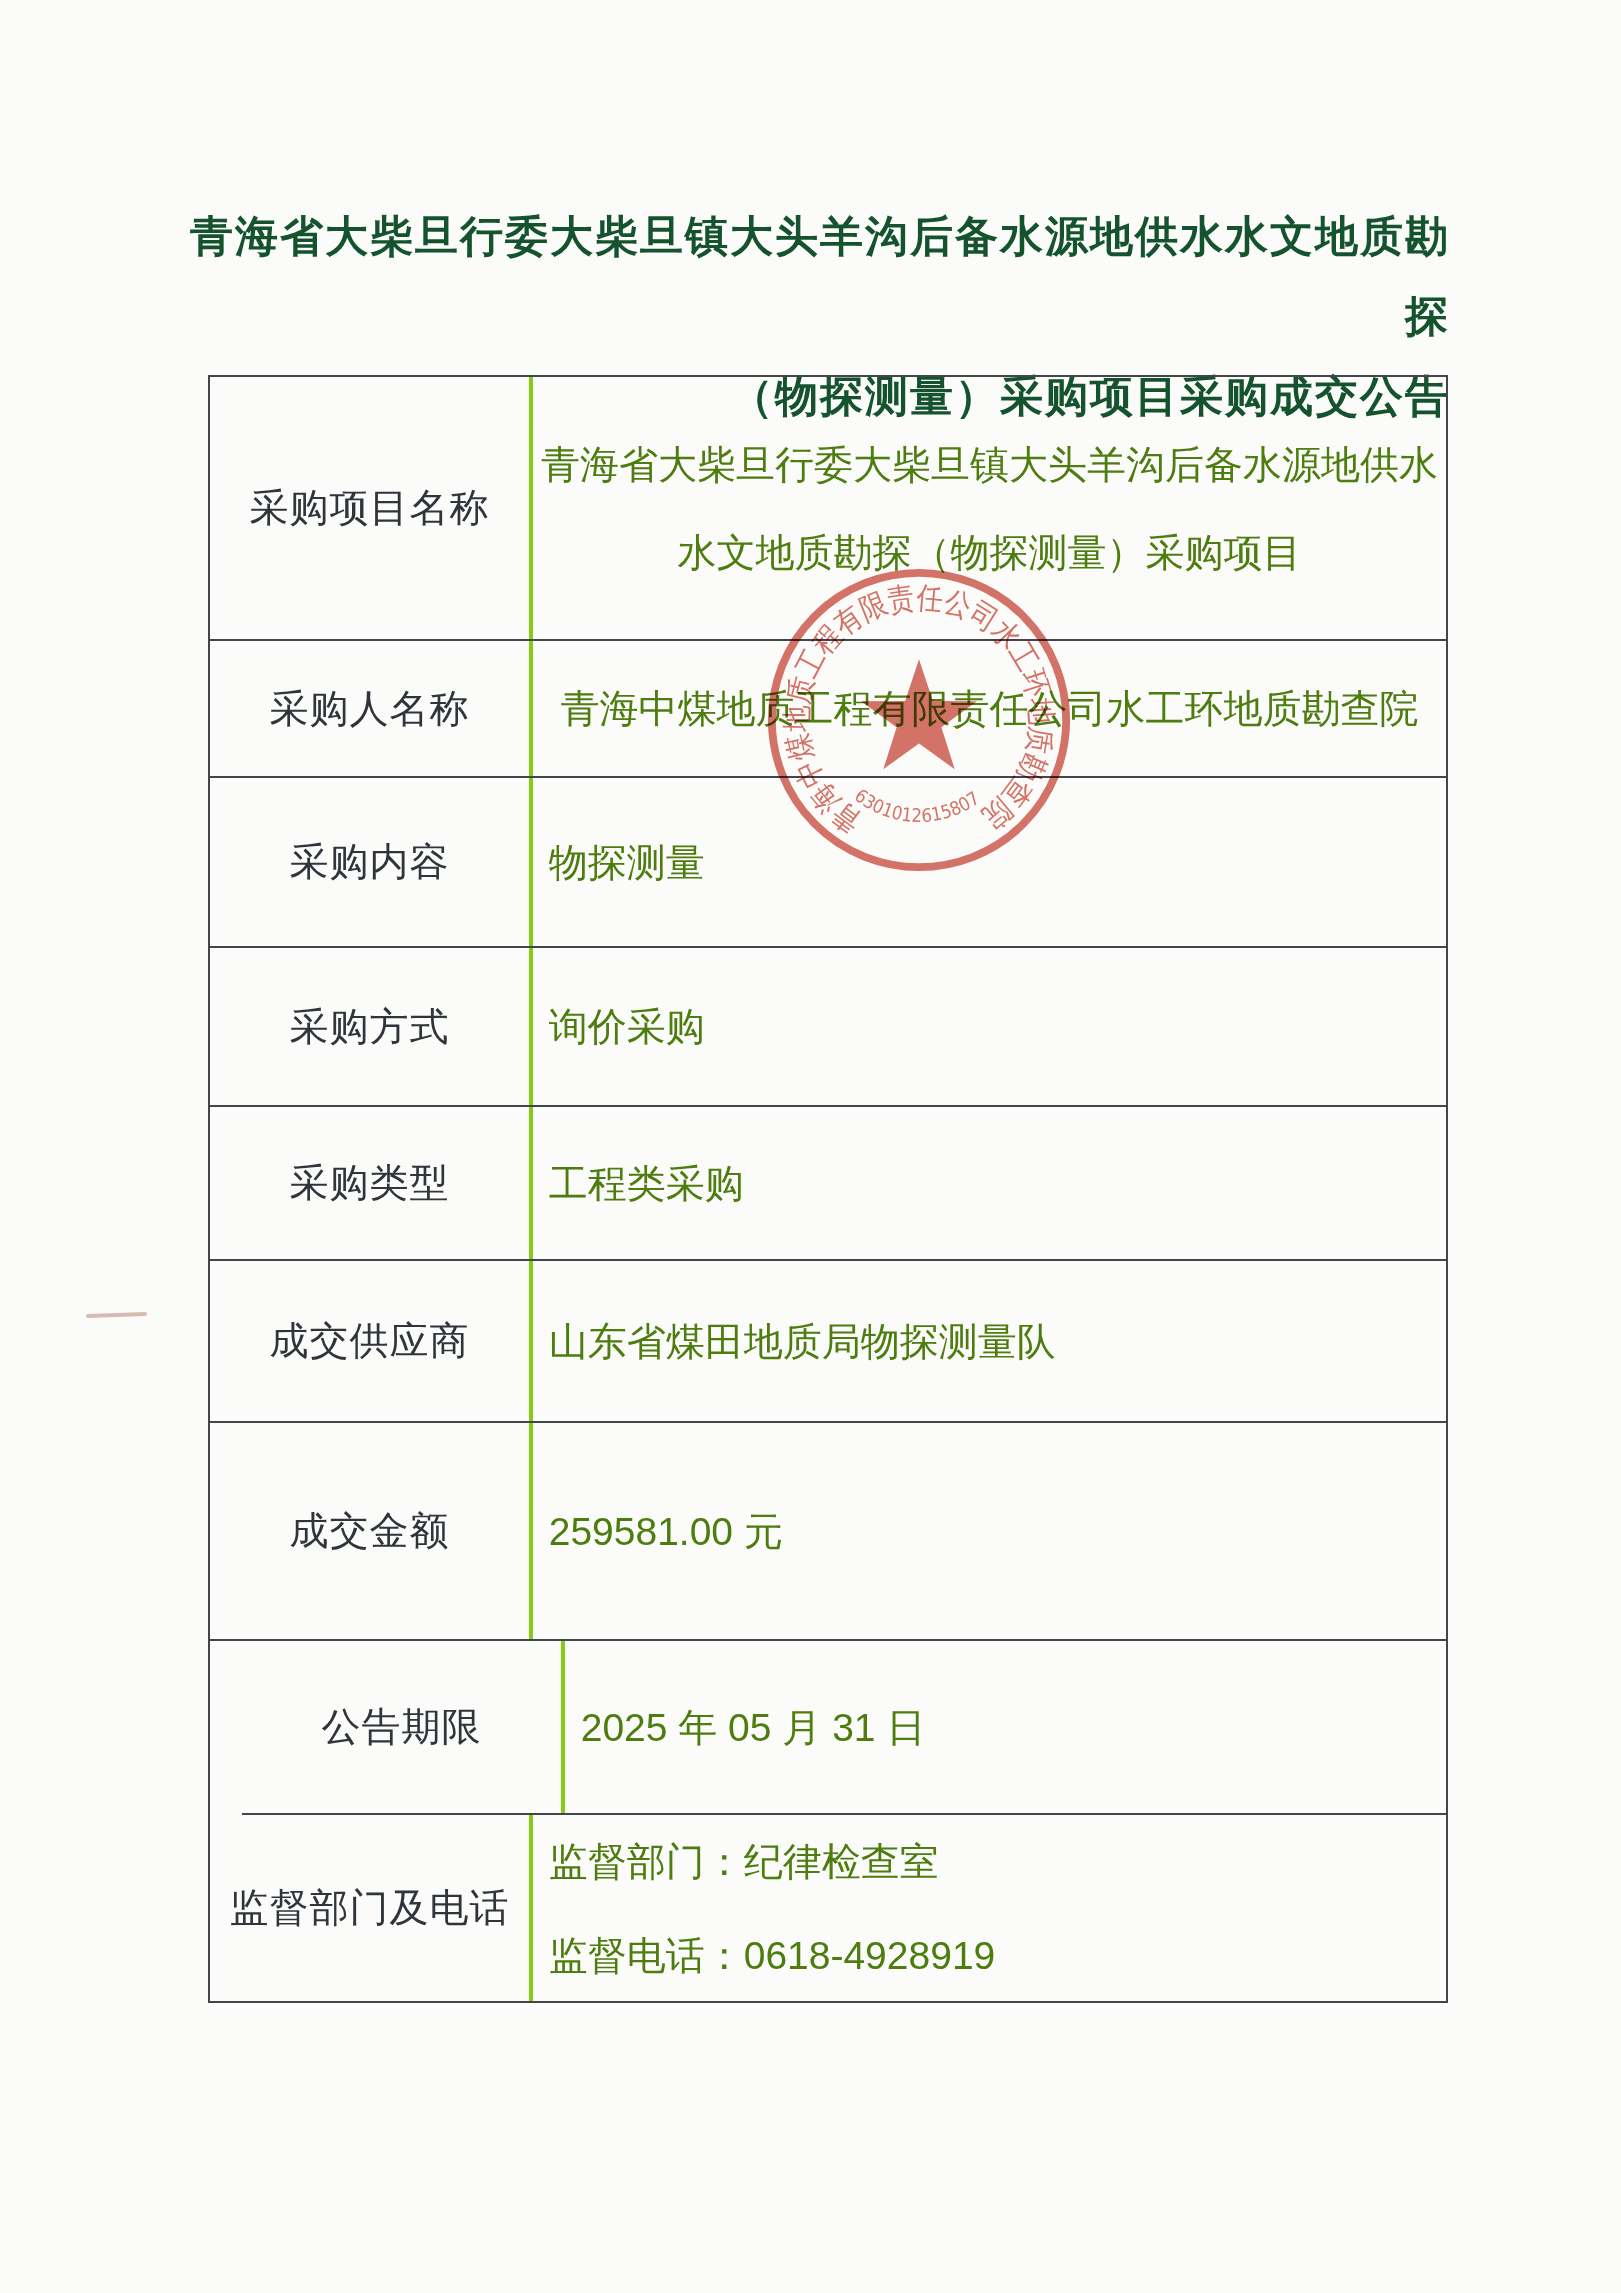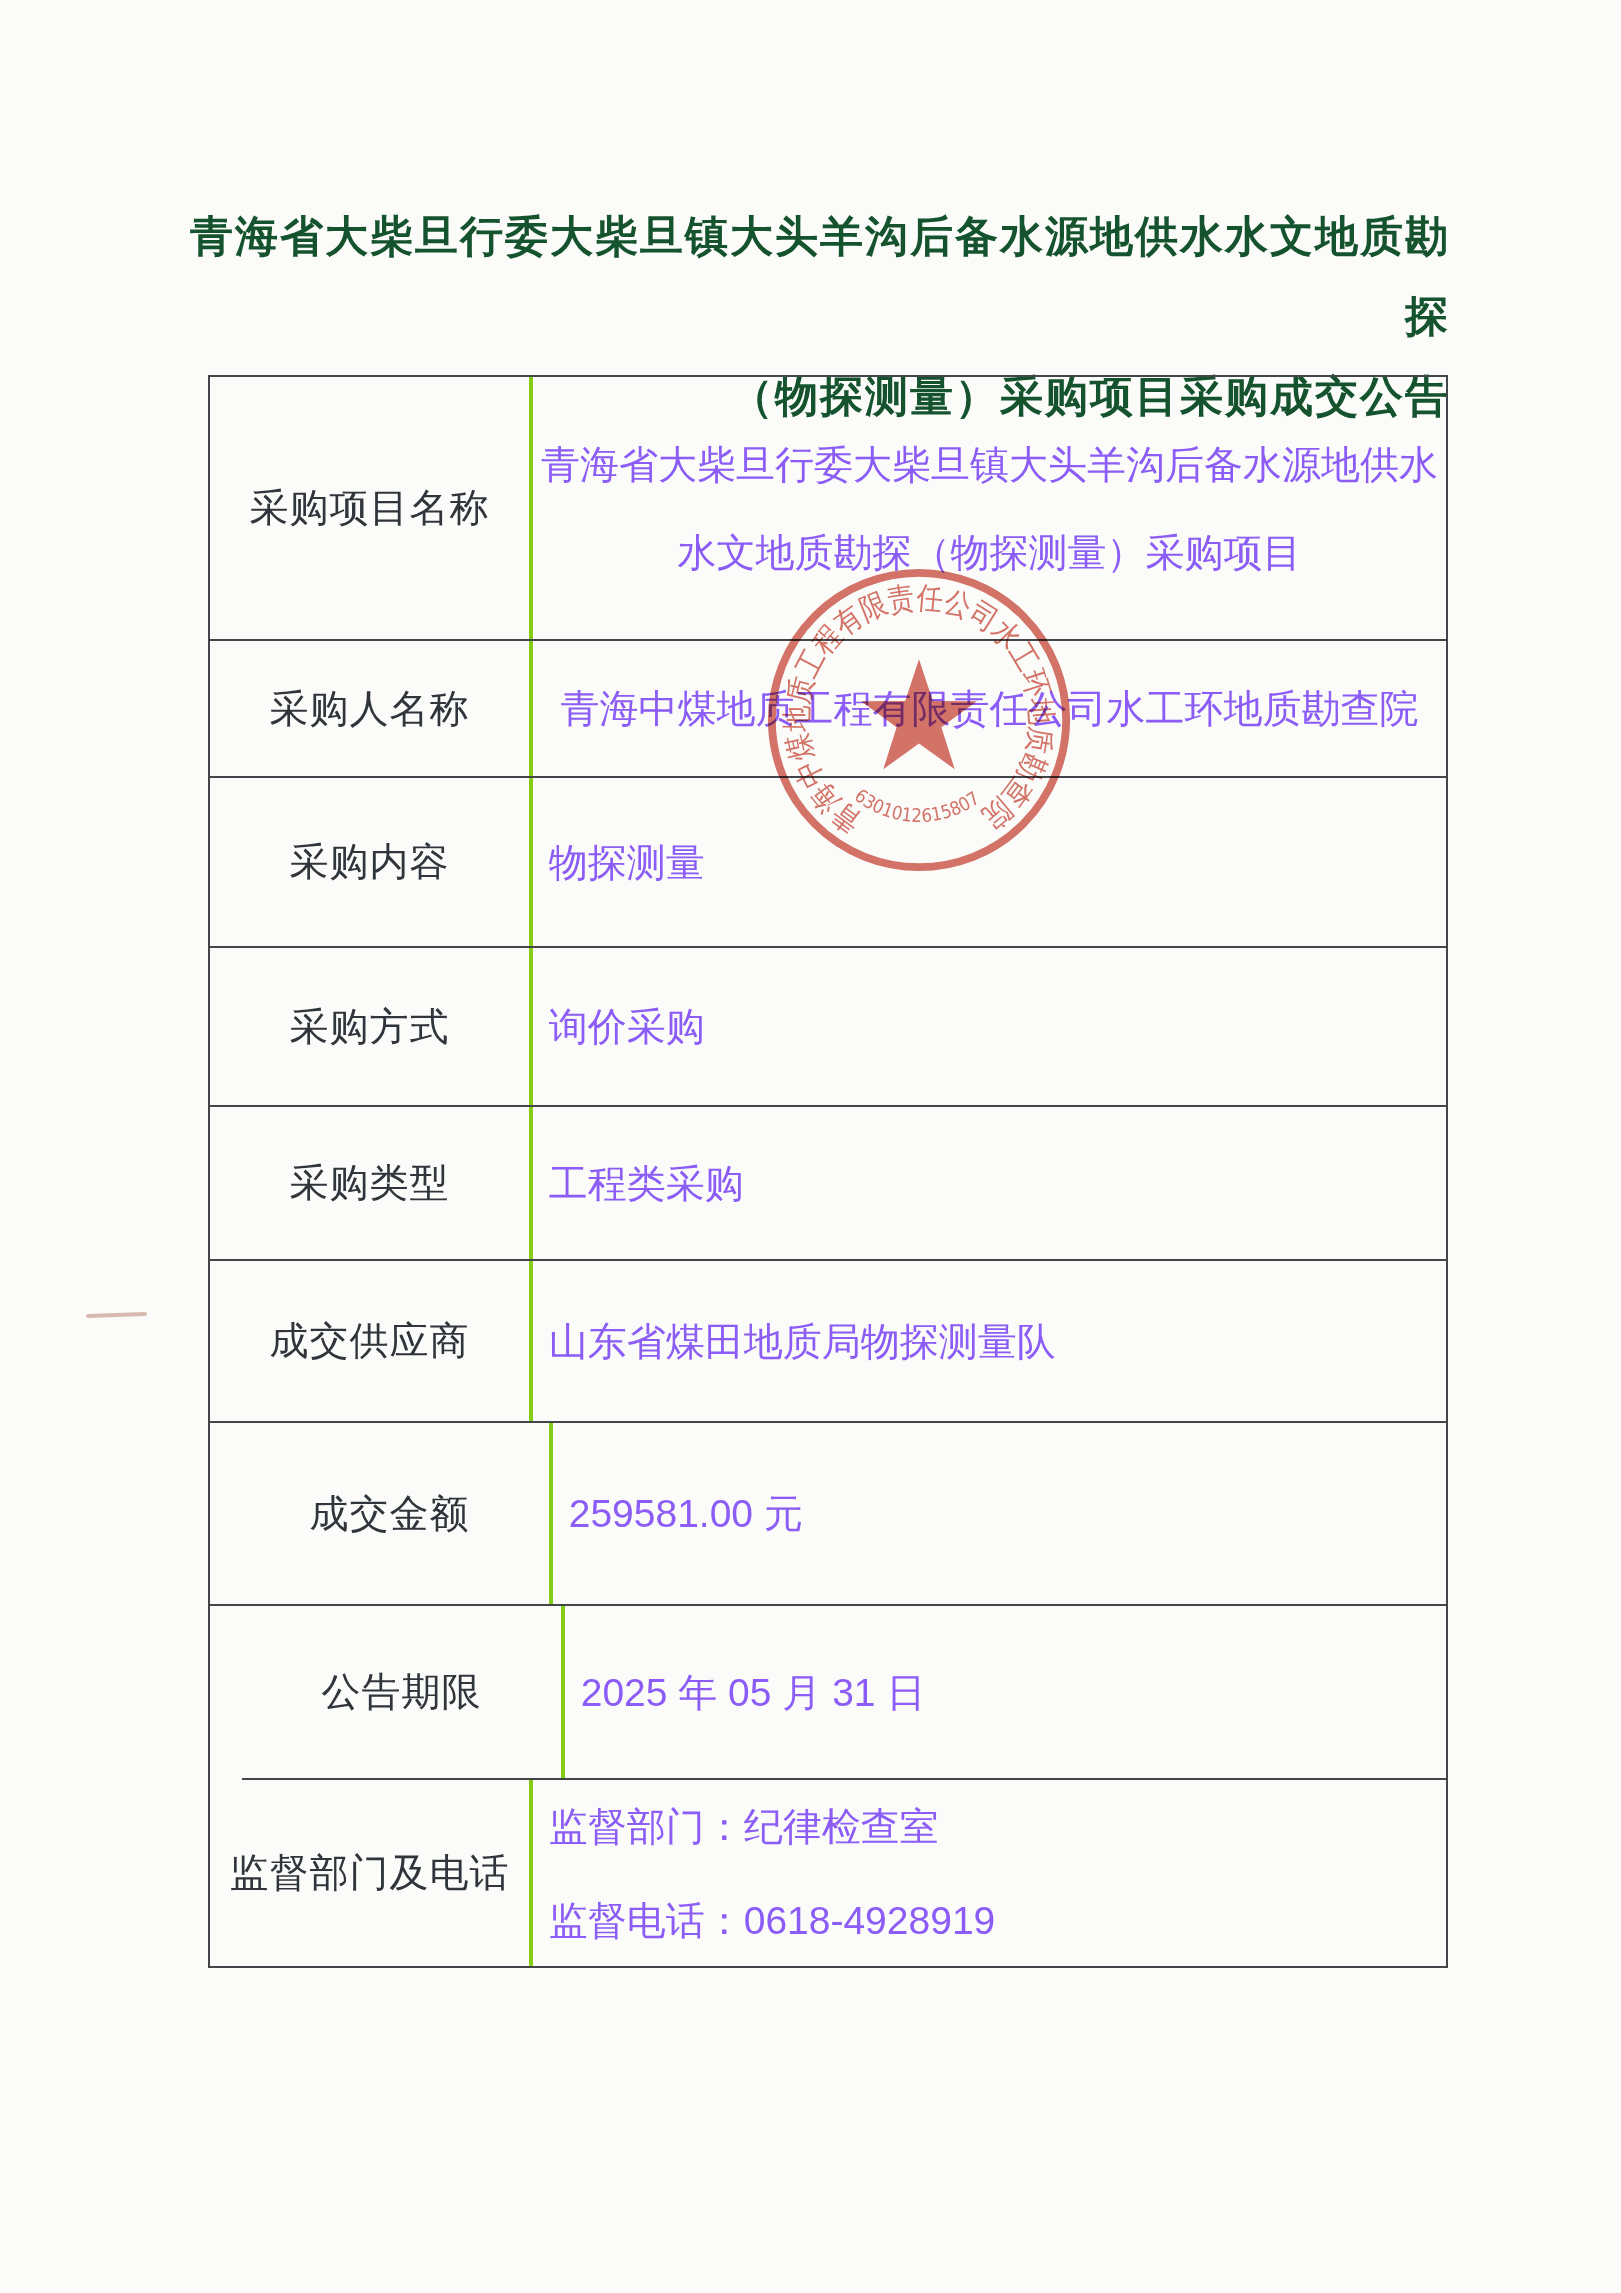--- a/index.html
+++ b/index.html
@@ -40,38 +40,38 @@
     border-bottom:2.9px solid #42464b;
     box-sizing:border-box;
   }
   .t-row:last-child{border-bottom:none;}
   .r1{height:264px;}
   .r2{height:137px;}
   .r3{height:170px;}
   .r4{height:159px;}
   .r5{height:154px;}
   .r6{height:162px;}
-  .r7{height:183px;padding-left:20px;}
+  .r7{height:218px;}
   .r8{height:174px;margin-left:32px;}
   .r9{height:186px;}
   .cell-label{
     width:323px;
     box-sizing:border-box;
     border-right:4px solid #84cc16;
     display:flex;align-items:center;justify-content:center;
     font-size:39px;
     letter-spacing:1px;
     color:#2f353b;
   }
   .cell-value{
     flex:1;
     box-sizing:border-box;
     display:flex;flex-direction:column;justify-content:center;
     font-size:39px;
-    color:#8b5cf6;
+    color:#4d7c0f;
     font-family:"Liberation Sans","DejaVu Sans",sans-serif;
   }
   .cell-value .v-line{line-height:45px;}
   .val-center{align-items:center;text-align:center;}
   .val-center.gap2{gap:43px;}
   .val-left{align-items:flex-start;text-align:left;padding-left:15.7px;}
   .val-left.gap2{gap:49px;}
 
   
   .stamp{

